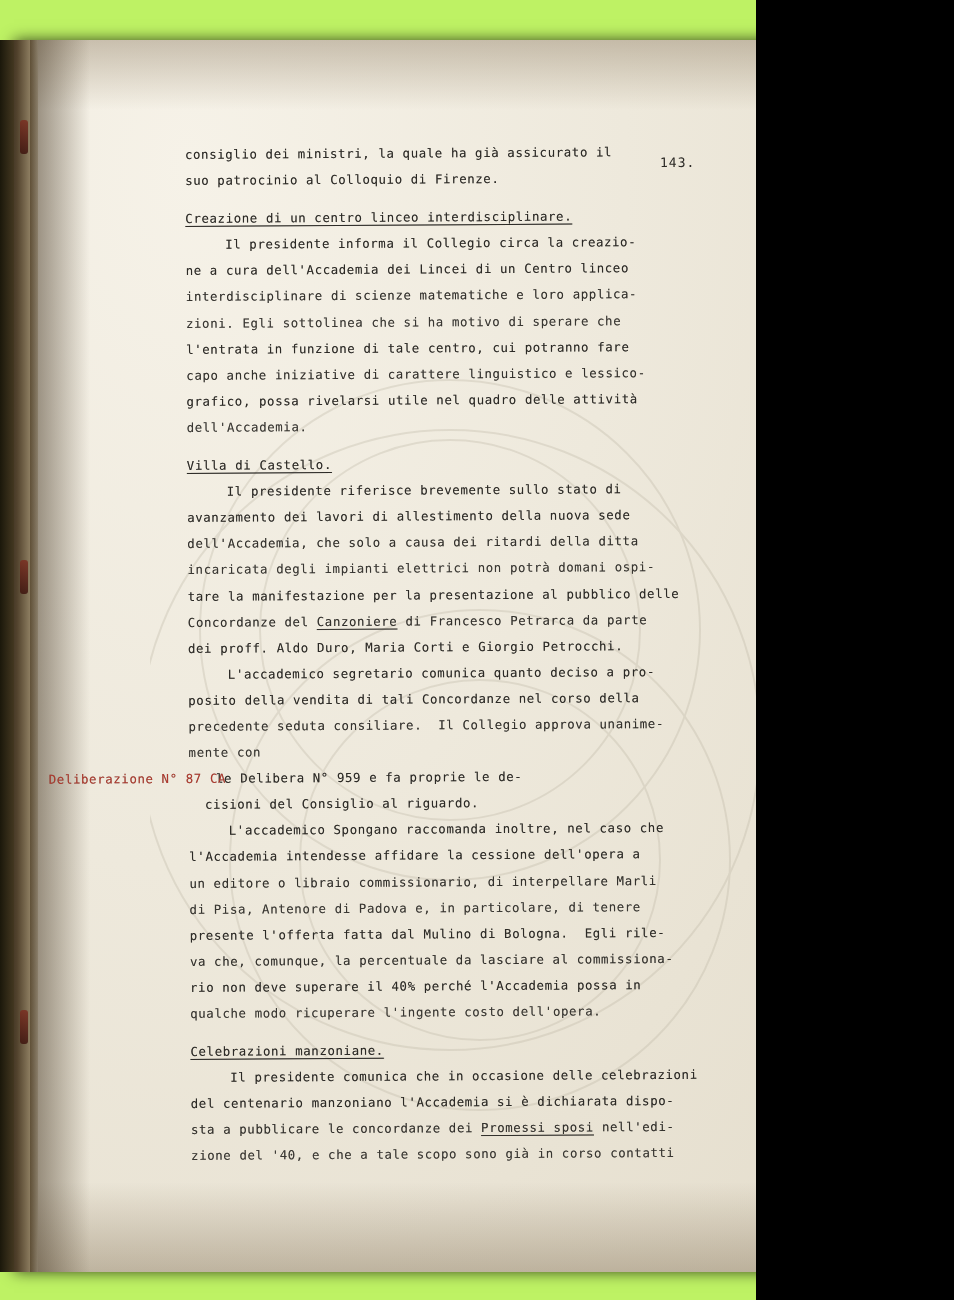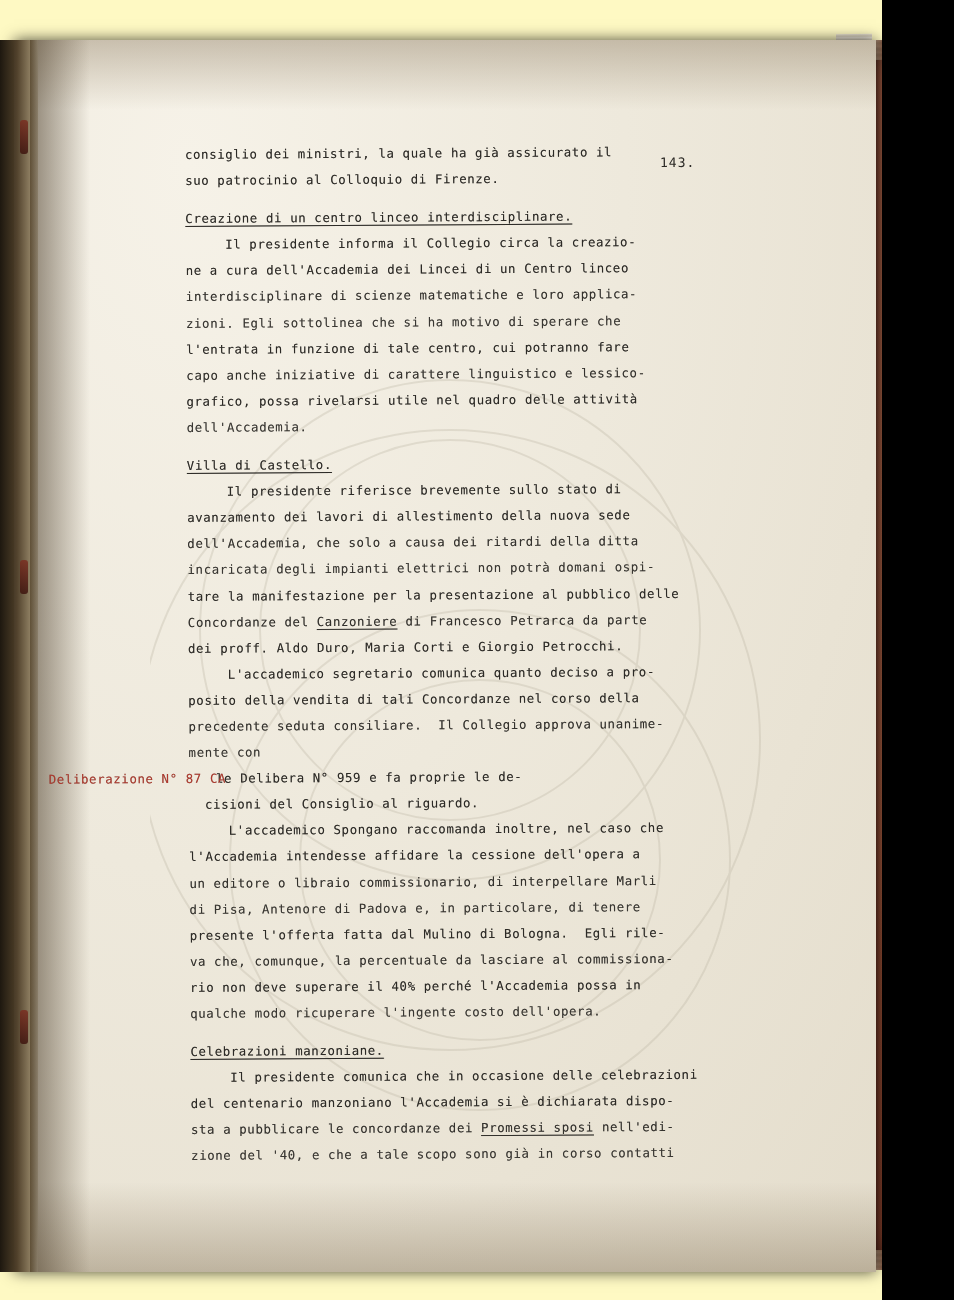--- a/index.html
+++ b/index.html
@@ -2,24 +2,24 @@
 <html><head>
 <meta charset="utf-8">
 <style>
   html, body {
     margin: 0;
     padding: 0;
     background: #000;
   }
   #page {
     position: relative;
-    width: 882px;
+    width: 756px;
     height: 1300px;
     overflow: hidden;
-    background: #fef9c3;
+    background: #bef264;
     font-family: "DejaVu Sans Mono", monospace;
   }
 
   
   .book-edge-right {
     position: absolute;
     top: 40px;
     left: 860px;
     width: 94px;
     height: 1230px;

